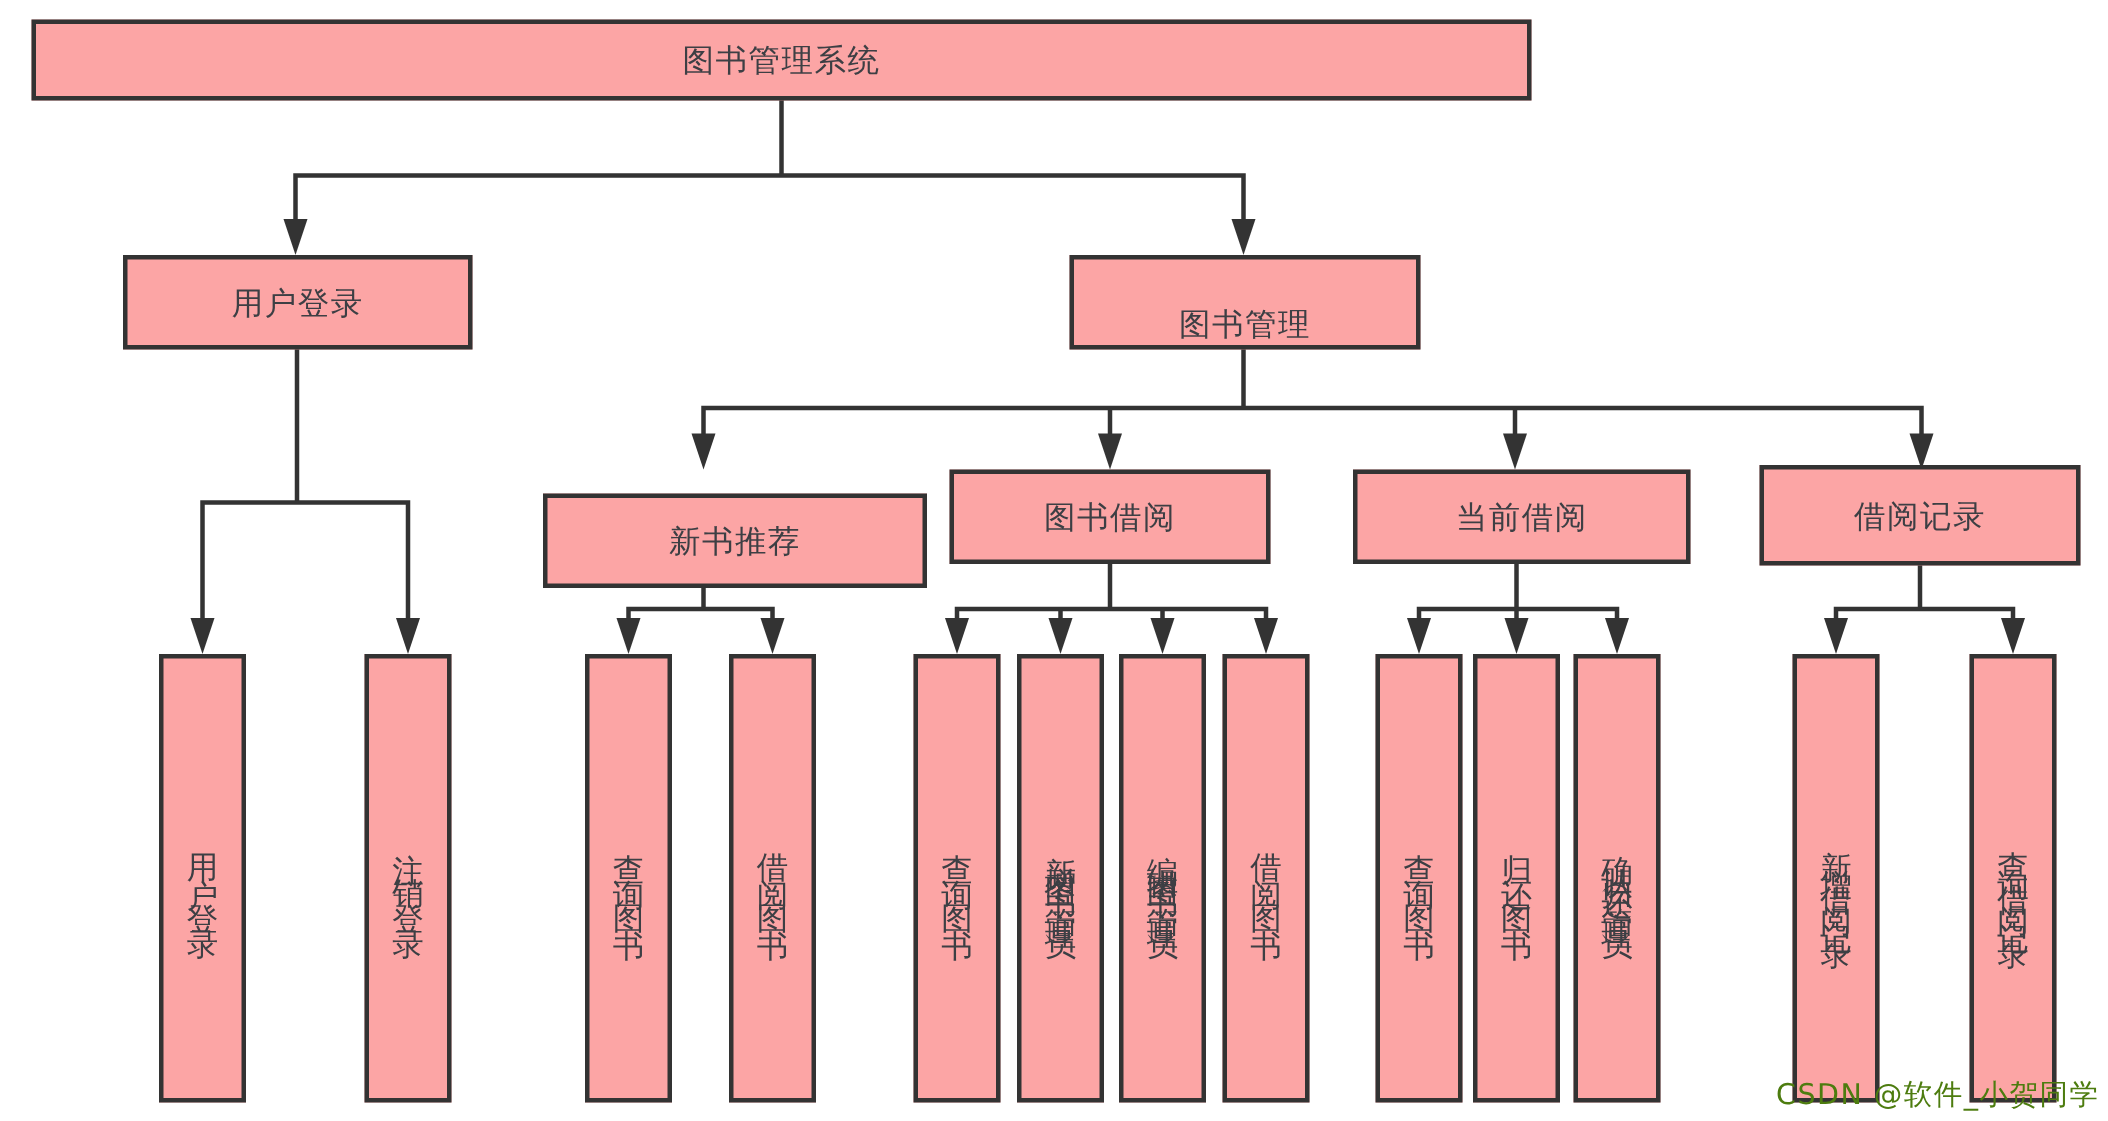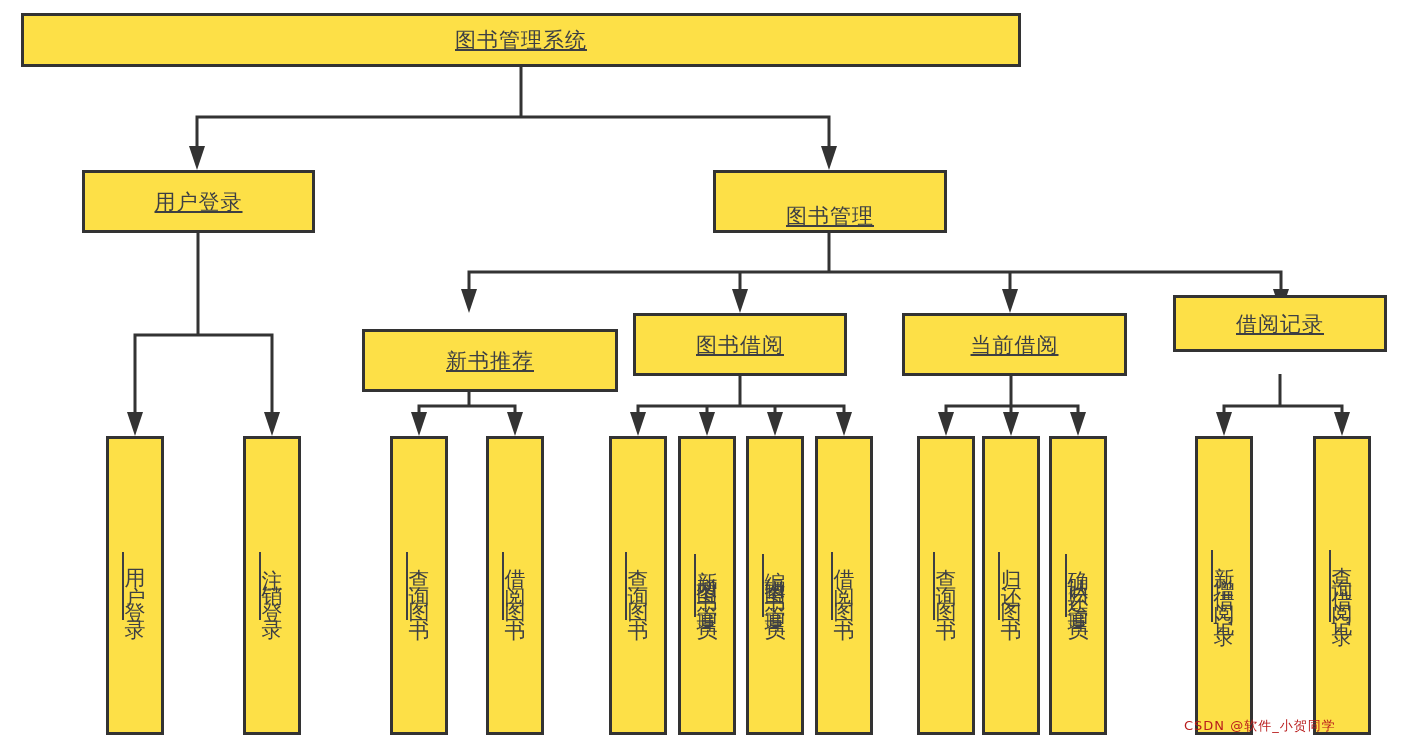--- a/index.html
+++ b/index.html
@@ -6,23 +6,22 @@
   body{
     position:relative;
     width:1405px;height:747px;
     overflow:hidden;
     font-family:"DejaVu Sans","Liberation Sans",sans-serif;
     color:#3d3f44;
   }
   .box{
     position:absolute;
     box-sizing:border-box;
-    background:#fde047;
+    background:#fca5a5;
     border:3px solid #333333;
-    text-decoration:underline;
   }
   .hbox{
     display:flex;
     align-items:center;
     justify-content:center;
     font-size:21px;
     letter-spacing:1px;
     color:#3d3f44;
   }
   
@@ -43,23 +42,23 @@
     position:absolute;
     left:0;top:0;width:1405px;height:747px;
     z-index:0;
   }
   .box{z-index:1;}
   #watermark{
     position:absolute;
     left:1184px;
     top:717px;
     z-index:5;
-    font-size:13px;
+    font-size:19px;
     letter-spacing:1px;
-    color:#b91c1c;
+    color:#4d7c0f;
     white-space:nowrap;
   }
 </style>
 </head>
 <body>
 
 <svg id="connectors" viewBox="0 0 1405 747" xmlns="http://www.w3.org/2000/svg">
   <g stroke="#333333" stroke-width="3" fill="none">
     <path d="M521 65 V117"></path>
     <path d="M197 150 V117 H829 V150"></path>
@@ -117,21 +116,21 @@
 
 <div class="box hbox" style="left:362px;top:313px;width:256px;height:63px;margin-top:16px;">
   <span>新书推荐</span>
 </div>
 <div class="box hbox" style="left:633px;top:313px;width:214px;height:63px;text-align:right;">
   <span>图书借阅</span>
 </div>
 <div class="box hbox" style="left:902px;top:313px;width:225px;height:63px;">
   <span>当前借阅</span>
 </div>
-<div class="box hbox" style="left:1173px;top:295px;width:214px;height:57px;">
+<div class="box hbox" style="left:1173px;top:310px;width:214px;height:67px;">
   <span>借阅记录</span>
 </div>
 
 <div class="box leaf sp4" style="left:106px;">用户登录</div>
 <div class="box leaf sp4" style="left:243px;">注销登录</div>
 
 <div class="box leaf sp4" style="left:390px;">查询图书</div>
 <div class="box leaf sp4" style="left:486px;">借阅图书</div>
 
 <div class="box leaf sp4" style="left:609px;">查询图书</div>

